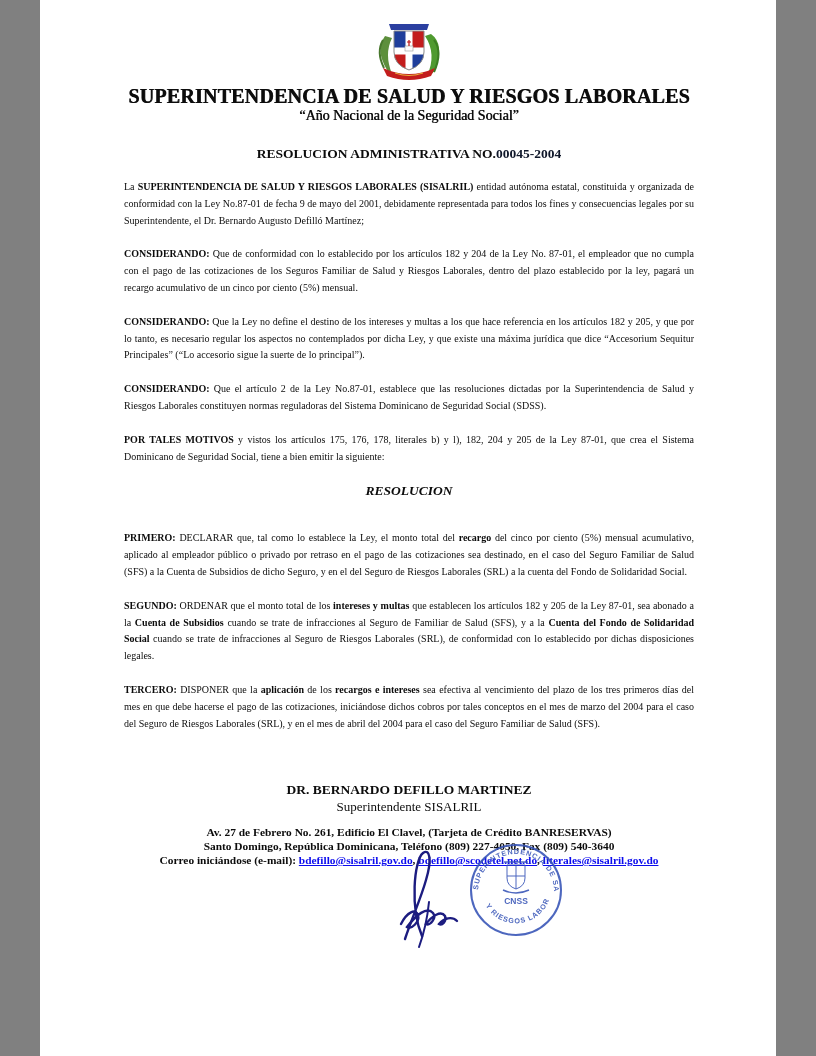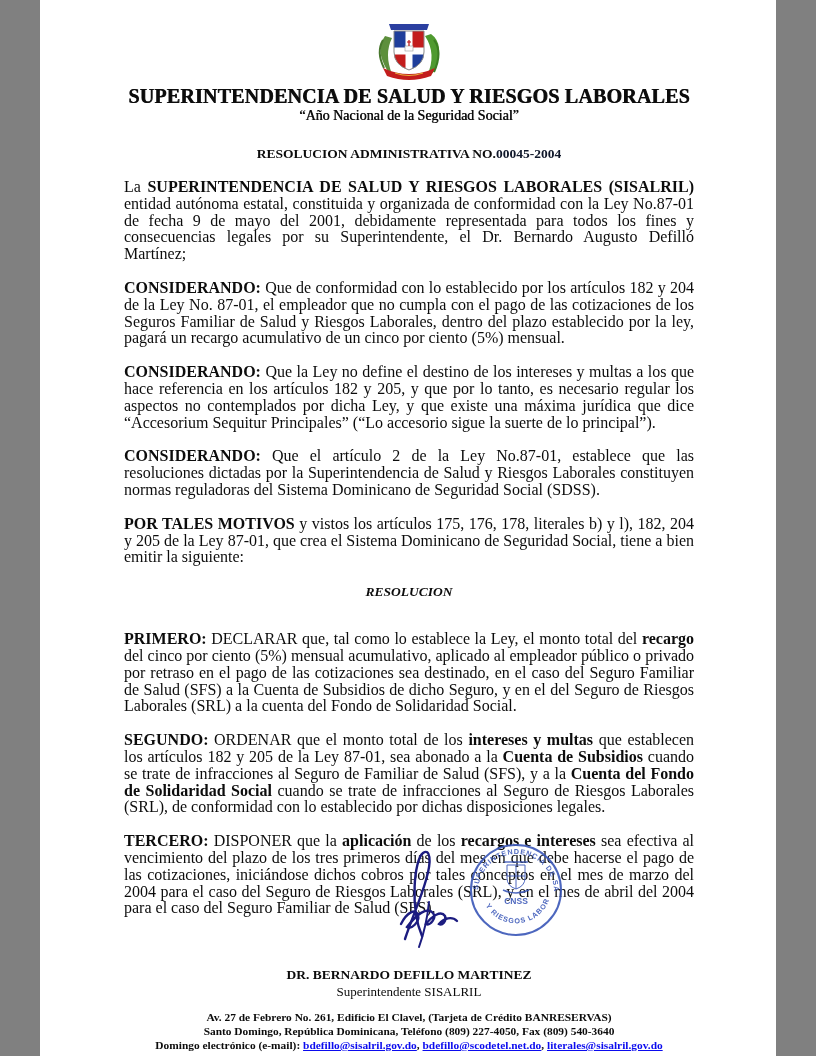--- a/index.html
+++ b/index.html
@@ -26,21 +26,21 @@
   .motto {
     font-size:14px; font-weight:normal;
     text-shadow:0.5px 0 0 #222;
   }
   .res-line { margin-top:22px; font-size:13.5px; font-weight:bold; }
   .res-num { color:#0f172a;text-align:center; }
 
   
   .body-text { margin-top:17px; }
   .para {
-    font-size:16px; line-height:16.8px;
+    font-size:10px; line-height:16.8px;
     text-align:justify;
     margin-bottom:17px;
   }
   .res-heading {
     text-align:center; font-weight:bold; font-style:italic;
     font-size:13.5px; line-height:17px; margin-bottom:31px;
   }
 
   
   .signatory { text-align:center; margin-top:50px; position:relative; }
@@ -111,21 +111,21 @@
     </div>
 
     <div class="signatory">
       <div class="sig-name">DR. BERNARDO DEFILLO MARTINEZ</div>
       <div class="sig-title">Superintendente SISALRIL</div>
     </div>
 
     <div class="footer">
       <div class="fline">Av.  27 de Febrero No. 261, Edificio El Clavel, (Tarjeta de Crédito BANRESERVAS)</div>
       <div class="fline">Santo Domingo, República  Dominicana, Teléfono (809) 227-4050, Fax (809) 540-3640</div>
-      <div class="fline"><span>Domingo electrónico (e-mail):  </span><span><a href="#">bdefillo@sisalril.gov.do</a>,  <a href="#">bdefillo@scodetel.net.do</a>,  <a href="#">literales@sisalril.gov.do</a></span></div>
+      <div class="fline"><span>Correo iniciándose (e-mail):  </span><span><a href="#">bdefillo@sisalril.gov.do</a>,  <a href="#">bdefillo@scodetel.net.do</a>,  <a href="#">literales@sisalril.gov.do</a></span></div>
     </div>
   </div>
 
   <svg id="signature-svg" class="overlay" width="78" height="102" viewBox="0 0 78 102">
     <g fill="none" stroke="#1c1c80" stroke-width="2.4" stroke-linecap="round">
       <path d="M30 90 C 18 62, 22 14, 31 7 C 38 2, 40 14, 34 34 C 29 52, 20 72, 13 93"></path>
       <path d="M9 78 C 15 66, 24 62, 26 69 C 28 76, 19 84, 15 81 C 24 69, 35 60, 41 67 C 45 72, 38 80, 34 78 C 40 70, 49 64, 53 70 C 55 75, 50 80, 47 78 C 52 72, 60 70, 65 75"></path>
       <path d="M37 56 C 35 76, 31 90, 27 101" stroke-width="2"></path>
     </g>
   </svg>

